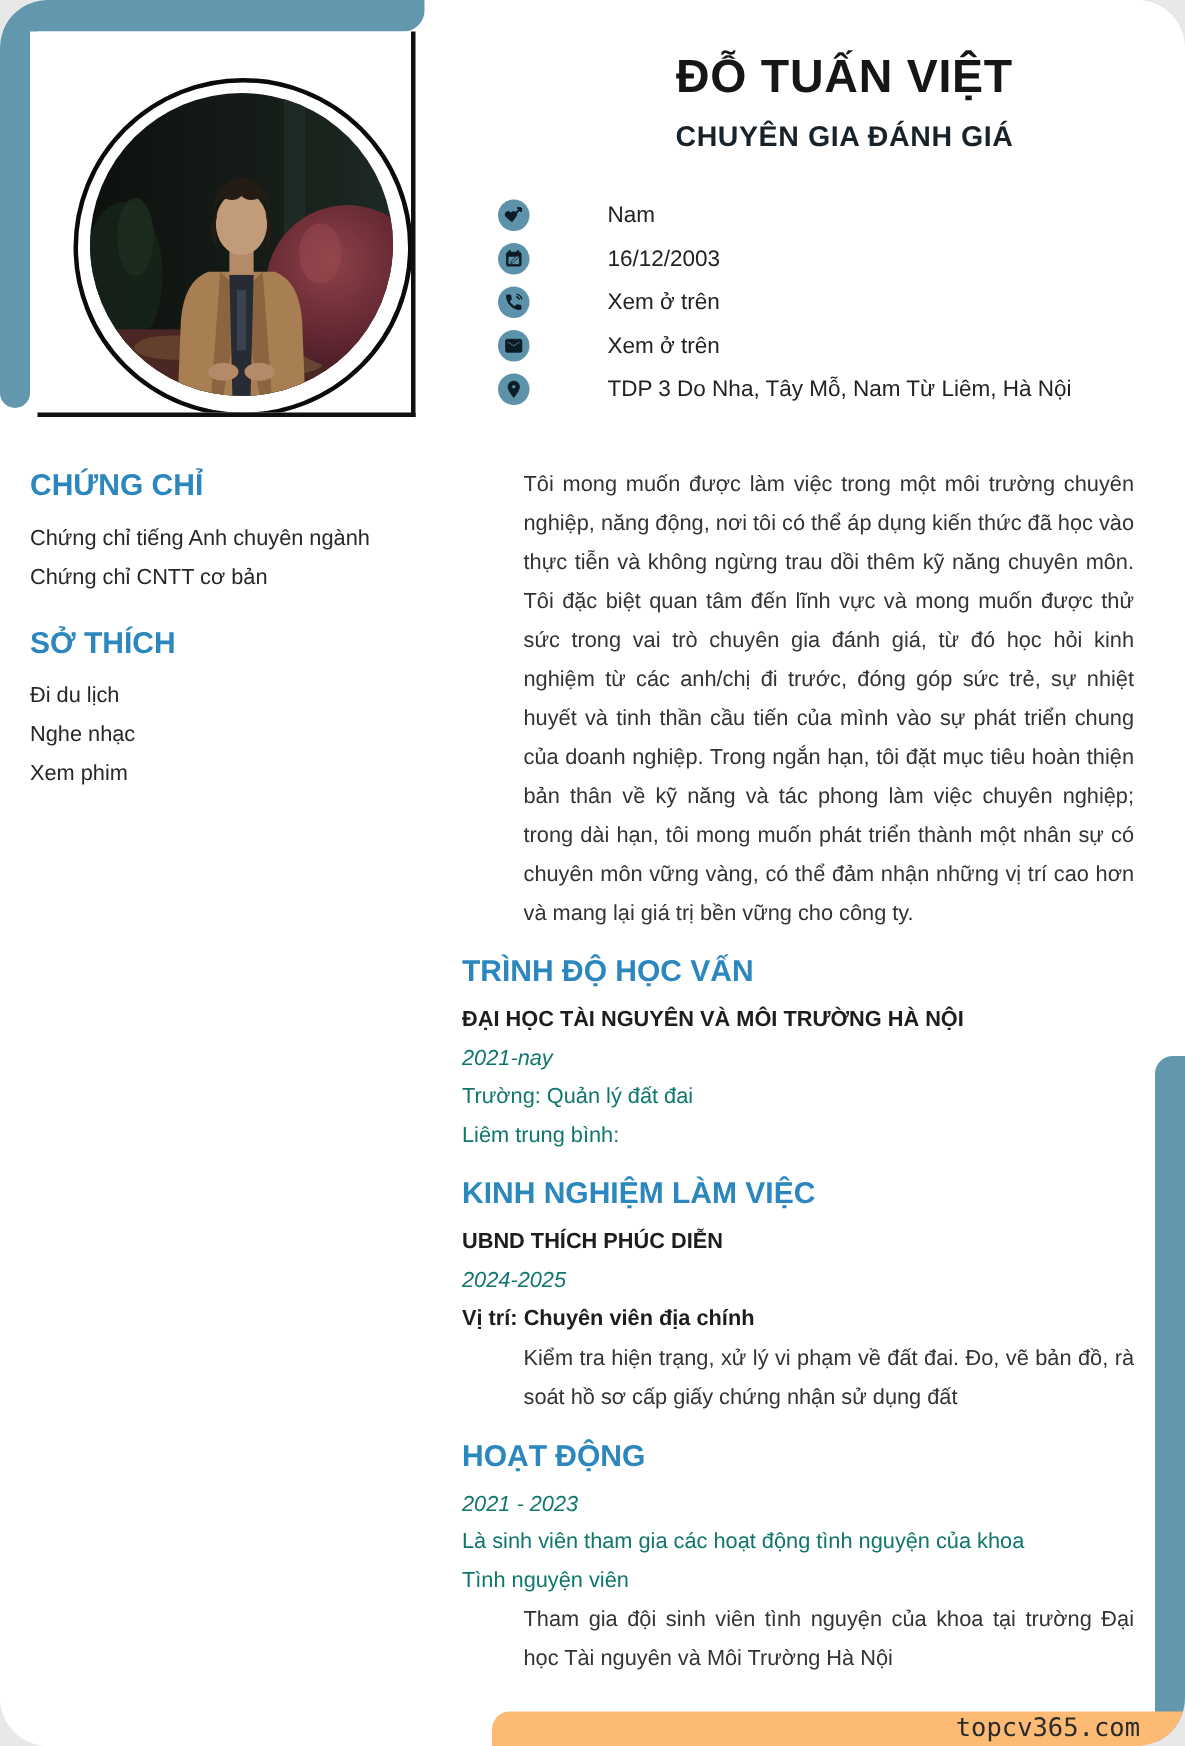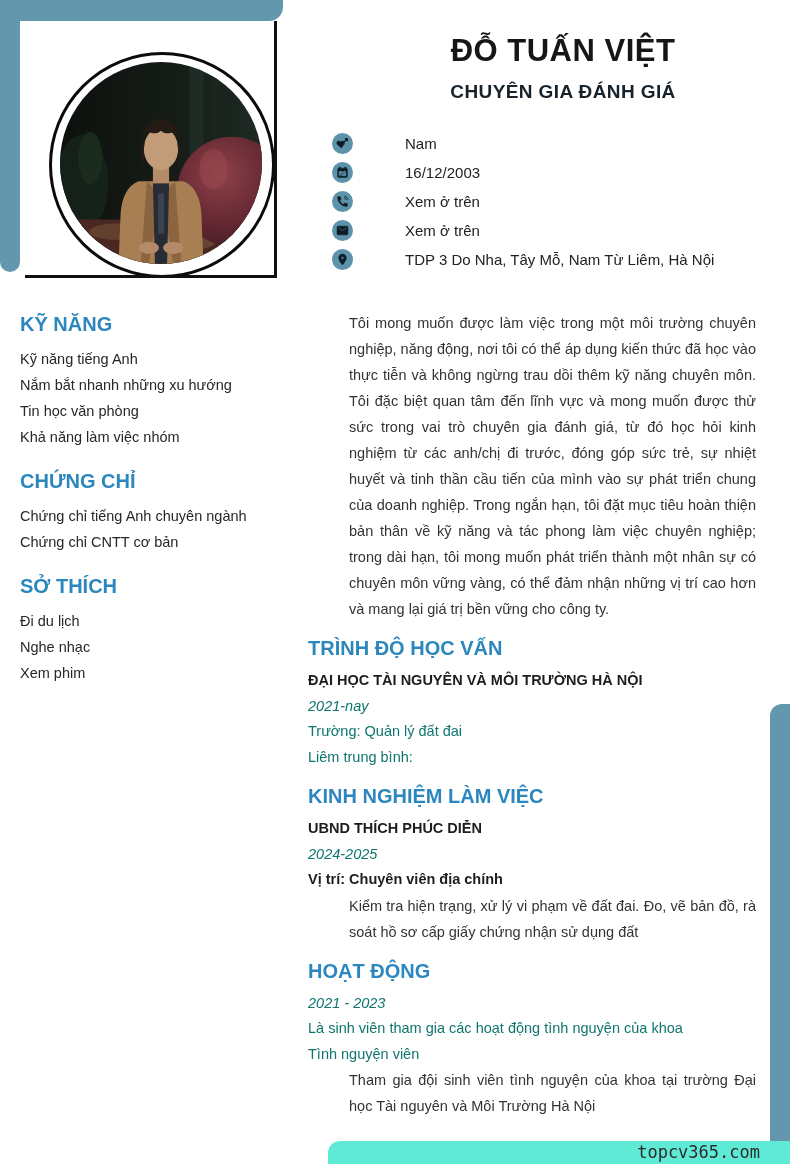--- a/index.html
+++ b/index.html
@@ -2,20 +2,21 @@
 <html><head>
 <meta charset="utf-8">
 <style>
   * { margin:0; padding:0; box-sizing:border-box; }
   html,body { background:#e8e8e8; }
   .page {
     position:relative; width:790px; height:1164px; margin:0 auto;
     background:#ffffff; overflow:hidden;
     font-family:"Liberation Sans","DejaVu Sans",sans-serif;
     color:#2a2a2a;
+    border-radius:32px;
   }
   
   .top-band { position:absolute; left:0; top:0; width:283px; height:21px;
     background:#6297ad; border-radius:0 0 14px 0; }
   .left-strip { position:absolute; left:0; top:0; width:20px; height:272px;
     background:#6297ad; border-radius:0 0 10px 10px; }
   
   .photo-box { position:absolute; left:25px; top:21px; width:252px; height:257px;
     background:#fff; border-right:3px solid #101010; border-bottom:3px solid #101010;
     overflow:hidden; }
@@ -45,21 +46,21 @@
   .main-section { margin-bottom:15px; }
   .main-heading { font-size:20px; font-weight:700; color:#2b87bd; margin-bottom:8px; }
   .body-text { font-size:14.5px; line-height:26px; color:#333; text-align:justify;margin-left:41px; }
   .line { font-size:14.5px; line-height:25.5px; color:#0f766e; }
   .line.bold { font-weight:700; color:#1d1d1d; }
   .line.italic { font-style:italic; }
   
   .right-strip { position:absolute; left:770px; top:704px; width:20px; height:460px;
     background:#6297ad; border-radius:12px 0 0 0; }
   .footer-bar { position:absolute; left:328px; top:1141px; width:462px; height:23px;
-    background:#5eead4; border-radius:12px 0 0 0; }
+    background:#fdba74; border-radius:12px 0 0 0; }
   .watermark { position:absolute; right:30px; top:0; height:23px; line-height:22px;
     font-family:"DejaVu Sans Mono","Liberation Mono",monospace;
     font-size:17px; color:#2b2b2b; }
 </style>
 </head>
 <body>
 
 <div class="page">
 
   <div class="top-band"></div>
@@ -158,27 +159,20 @@
         <svg viewBox="0 0 24 24" stroke="none">
             <path d="M12 2C8.1 2 5 5.1 5 9c0 5.2 7 13 7 13s7-7.8 7-13c0-3.9-3.1-7-7-7zm0 9.5c-1.4 0-2.5-1.1-2.5-2.5S10.6 6.5 12 6.5s2.5 1.1 2.5 2.5-1.1 2.5-2.5 2.5z"></path>
           </svg>
       </span>
       <span class="contact-text">TDP 3 Do Nha, Tây Mỗ, Nam Từ Liêm, Hà Nội</span>
     </div>
   </div>
 
   <div class="sidebar">
     <div class="side-section">
-      <div class="side-heading">KỸ NĂNG</div>
-      <div class="side-item">Kỹ năng tiếng Anh</div>
-      <div class="side-item">Nắm bắt nhanh những xu hướng</div>
-      <div class="side-item">Tin học văn phòng</div>
-      <div class="side-item">Khả năng làm việc nhóm</div>
-    </div>
-    <div class="side-section">
       <div class="side-heading">CHỨNG CHỈ</div>
       <div class="side-item">Chứng chỉ tiếng Anh chuyên ngành</div>
       <div class="side-item">Chứng chỉ CNTT cơ bản</div>
     </div>
     <div class="side-section">
       <div class="side-heading">SỞ THÍCH</div>
       <div class="side-item">Đi du lịch</div>
       <div class="side-item">Nghe nhạc</div>
       <div class="side-item">Xem phim</div>
     </div>

